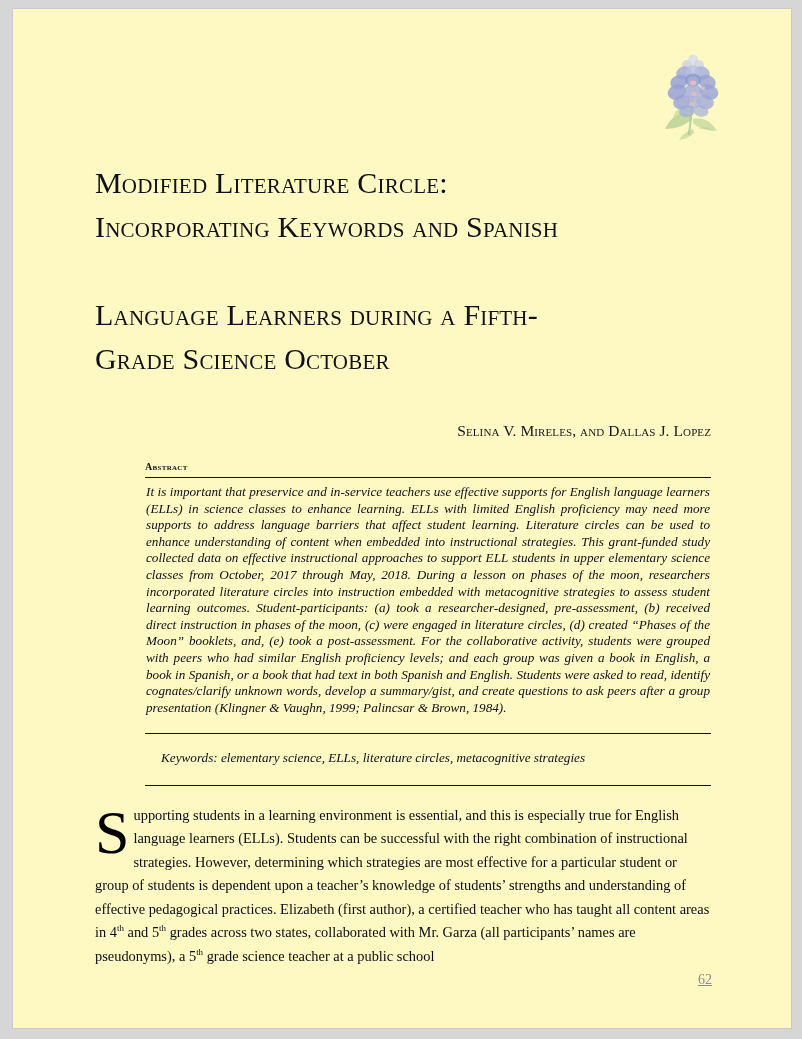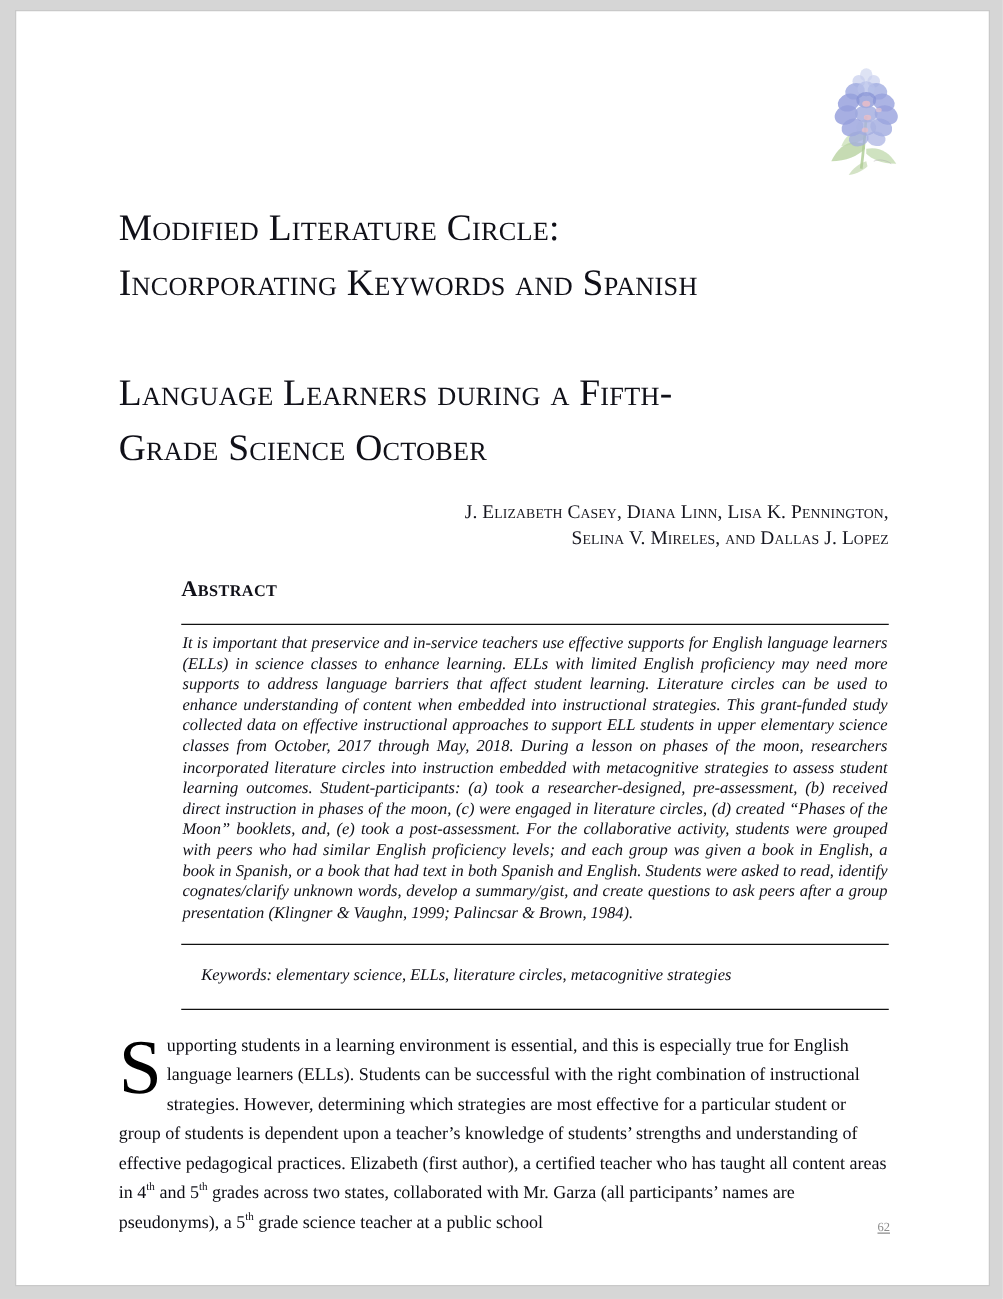--- a/index.html
+++ b/index.html
@@ -21,21 +21,21 @@
     width: 802px;
     height: 1039px;
     background: #d6d6d6;
   }
   .page {
     position: absolute;
     left: 13px;
     top: 9px;
     width: 778px;
     height: 1019px;
-    background: #ffffff;
+    background: #fef9c3;
     box-shadow: 0 0 0 1px #c9c9c9;
     overflow: hidden;
   }
 
   
   .logo {
     position: absolute;
     right: 56px;
     top: 38px;
     width: 84px;
@@ -78,22 +78,22 @@
     letter-spacing: 0.1px;
   }
 
   
   .abstract-block {
     margin-top: 20px;
     margin-left: 50px;
     width: 566px;
   }
   .abstract-heading {
-    margin: 0 0 17px 0;
-    font-size: 18px;
+    margin: 0 0 5px 0;
+    font-size: 10px;
     font-weight: bold;
     font-variant: small-caps;
     letter-spacing: 0.3px;
     color: #101018;
   }
   .rule {
     border: 0;
     border-top: 1.3px solid #111;
     margin: 0;
     height: 0;
@@ -135,21 +135,21 @@
     font-family: "Liberation Serif", serif;
     color: #000;
   }
   sup { font-size: 0.62em; vertical-align: super; line-height: 0; }
 
   
   .folio {
     position: absolute;
     right: 79px;
     bottom: 40px;
-    font-size: 10px;
+    font-size: 14px;
     color: #8c8c8c;
     text-decoration: underline;
   }
 </style>
 </head>
 <body>
 
 <div class="page-frame">
   <div class="page">
 
@@ -196,21 +196,21 @@
 
       <h1 class="title">
         <span>Modified Literature Circle:</span><br>
         <span>Incorporating Keywords and Spanish</span><br>
         <br>
         <span>Language Learners during a Fifth-</span><br>
         <span>Grade Science October</span>
       </h1>
 
       <p class="authors">
-        <span>J. Elizabeth Casey, Diana Linn, Lisa K. Pennington,</span><br>
+        <br>
         <span>Selina V. Mireles, and Dallas J. Lopez</span>
       </p>
 
       <section class="abstract-block">
         <div class="abstract-heading">Abstract</div>
         <hr class="rule">
         <p class="abstract-text">It is important that preservice and in-service teachers use effective supports for English language learners (ELLs) in science classes to enhance learning. ELLs with limited English proficiency may need more supports to address language barriers that affect student learning. Literature circles can be used to enhance understanding of content when embedded into instructional strategies. This grant-funded study collected data on effective instructional approaches to support ELL students in upper elementary science classes from October, 2017 through May, 2018. During a lesson on phases of the moon, researchers incorporated literature circles into instruction embedded with metacognitive strategies to assess student learning outcomes. Student-participants: (a) took a researcher-designed, pre-assessment, (b) received direct instruction in phases of the moon, (c) were engaged in literature circles, (d) created “Phases of the Moon” booklets, and, (e) took a post-assessment.  For the collaborative activity, students were grouped with peers who had similar English proficiency levels; and each group was given a book in English, a book in Spanish, or a book that had text in both Spanish and English. Students were asked to read, identify cognates/clarify unknown words, develop a summary/gist, and create questions to ask peers after a group presentation (Klingner &amp; Vaughn, 1999; Palincsar &amp; Brown, 1984).</p>
         <div class="keywords-wrap">
           <hr class="rule">
           <p class="keywords">Keywords: elementary science, ELLs, literature circles, metacognitive strategies</p>

